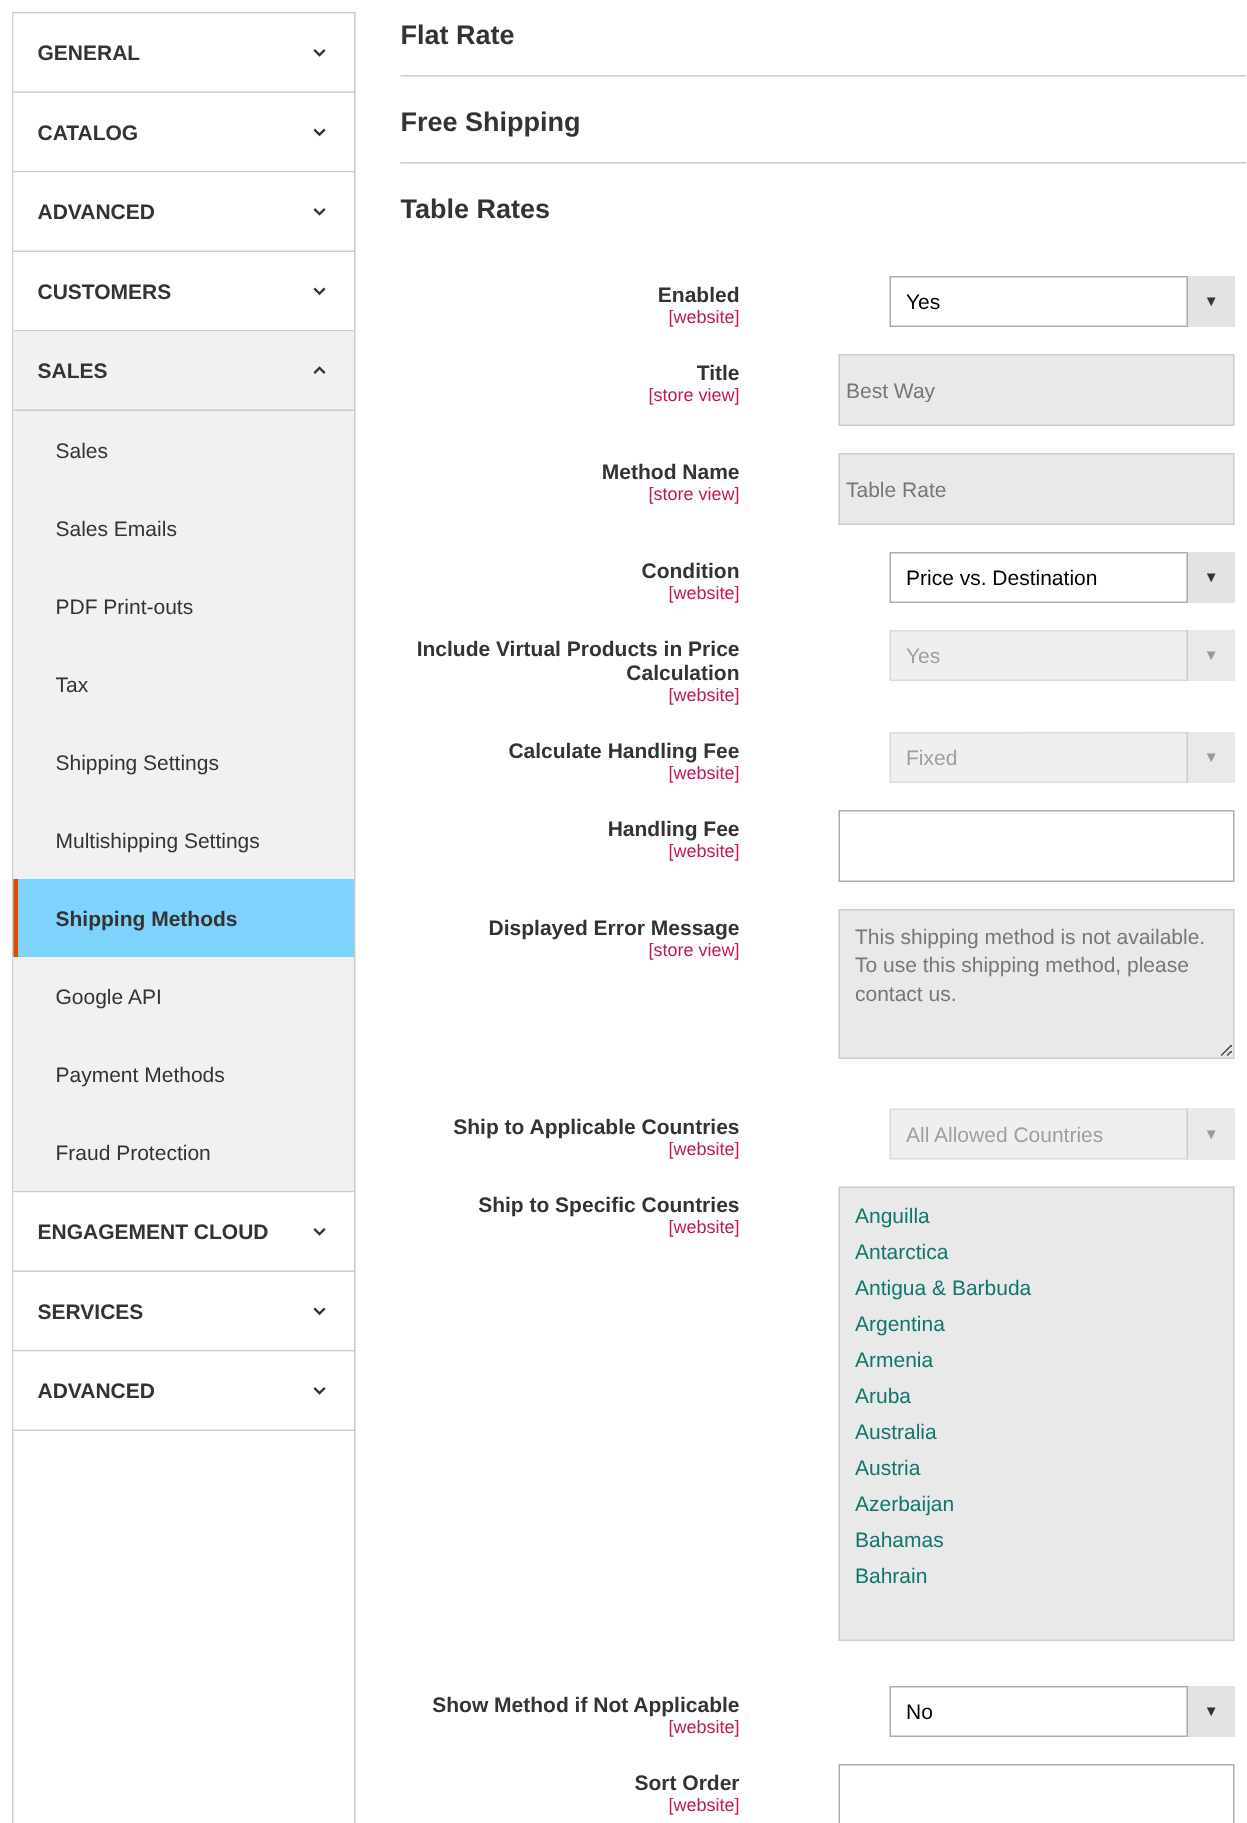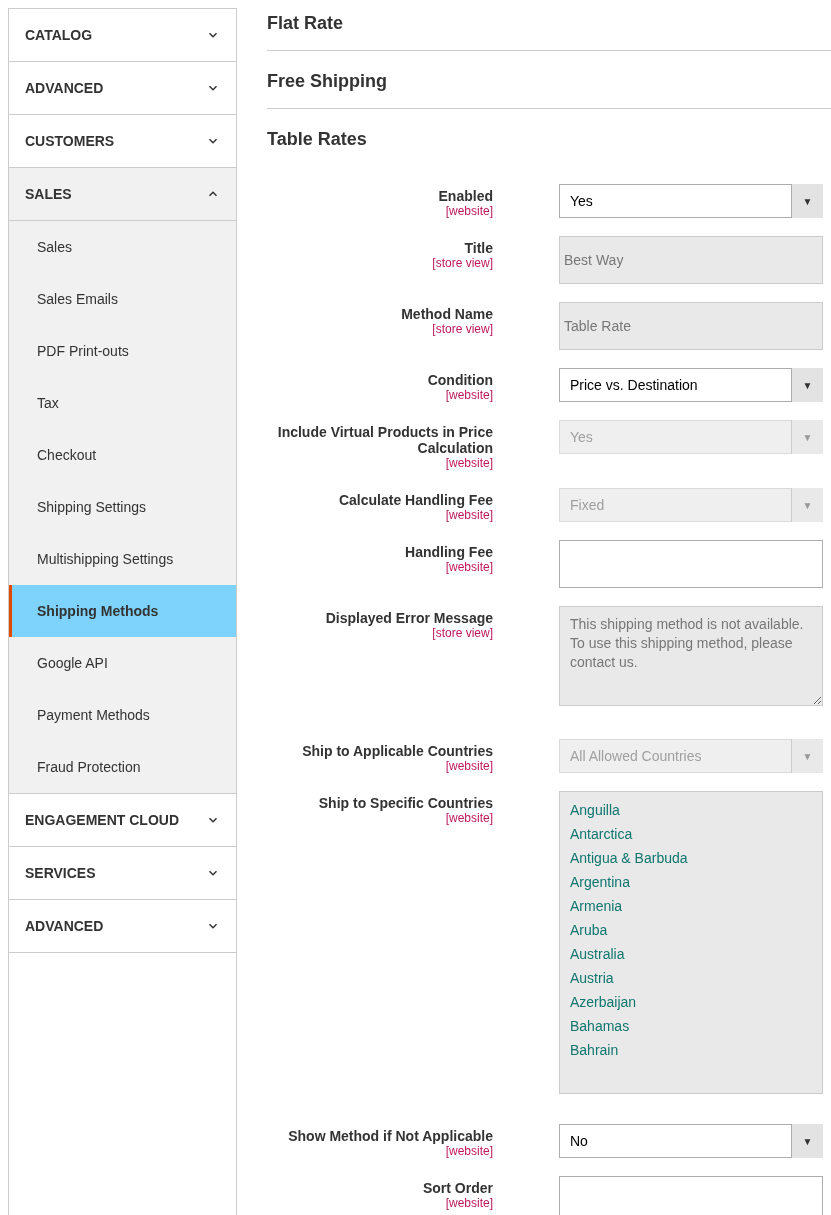--- a/index.html
+++ b/index.html
@@ -66,21 +66,21 @@
     font-family: inherit;
   }
   .select {
     height: 34px;
     appearance: none;
     border: 1px solid #adadad;
     padding: 0 30px 0 10px;
     background: #fff;
     position: relative;
   }
-  .select-wrap { position: relative; }
+  .select-wrap { position: relative; margin-left: 34px; }
   .select-wrap .arrow {
     position: absolute; right: 0; top: 0; width: 32px; height: 100%;
     display: flex; align-items: center; justify-content: center;
     border-left: 1px solid #adadad;
     background: #e3e3e3;
     pointer-events: none;
     font-size: 10px; color: #333;
   }
   .select.disabled, .input.disabled, .textarea.disabled, .multiselect.disabled {
     background: #e9e9e9; color: #777; border: 1px solid #ccc;
@@ -107,20 +107,28 @@
   .multiselect .opt { padding: 4px 2px; font-size: 14px; color: #0f766e; }
   select, input, textarea { font-family: inherit; }
 </style>
 </head>
 <body>
 
 <div class="wrap">
 
   <div class="sidebar">
     <div class="nav-section">
+      <span>GENERAL</span>
+      <span class="chev">
+          <svg viewBox="0 0 24 24" fill="none" stroke="currentColor" stroke-width="2.5">
+            <polyline points="6 9 12 15 18 9"></polyline>
+          </svg>
+        </span>
+    </div>
+    <div class="nav-section">
       <span>CATALOG</span>
       <span class="chev">
           <svg viewBox="0 0 24 24" fill="none" stroke="currentColor" stroke-width="2.5">
             <polyline points="6 9 12 15 18 9"></polyline>
           </svg>
         </span>
     </div>
     <div class="nav-section">
       <span>ADVANCED</span>
       <span class="chev">
@@ -143,21 +151,20 @@
           <svg viewBox="0 0 24 24" fill="none" stroke="currentColor" stroke-width="2.5">
             <polyline points="6 15 12 9 18 15"></polyline>
           </svg>
         </span>
     </div>
     <div class="sublist">
       <div class="subitem">Sales</div>
       <div class="subitem">Sales Emails</div>
       <div class="subitem">PDF Print-outs</div>
       <div class="subitem">Tax</div>
-      <div class="subitem">Checkout</div>
       <div class="subitem">Shipping Settings</div>
       <div class="subitem">Multishipping Settings</div>
       <div class="subitem active">Shipping Methods</div>
       <div class="subitem">Google API</div>
       <div class="subitem">Payment Methods</div>
       <div class="subitem">Fraud Protection</div>
     </div>
     <div class="nav-section">
       <span>ENGAGEMENT CLOUD</span>
       <span class="chev">

